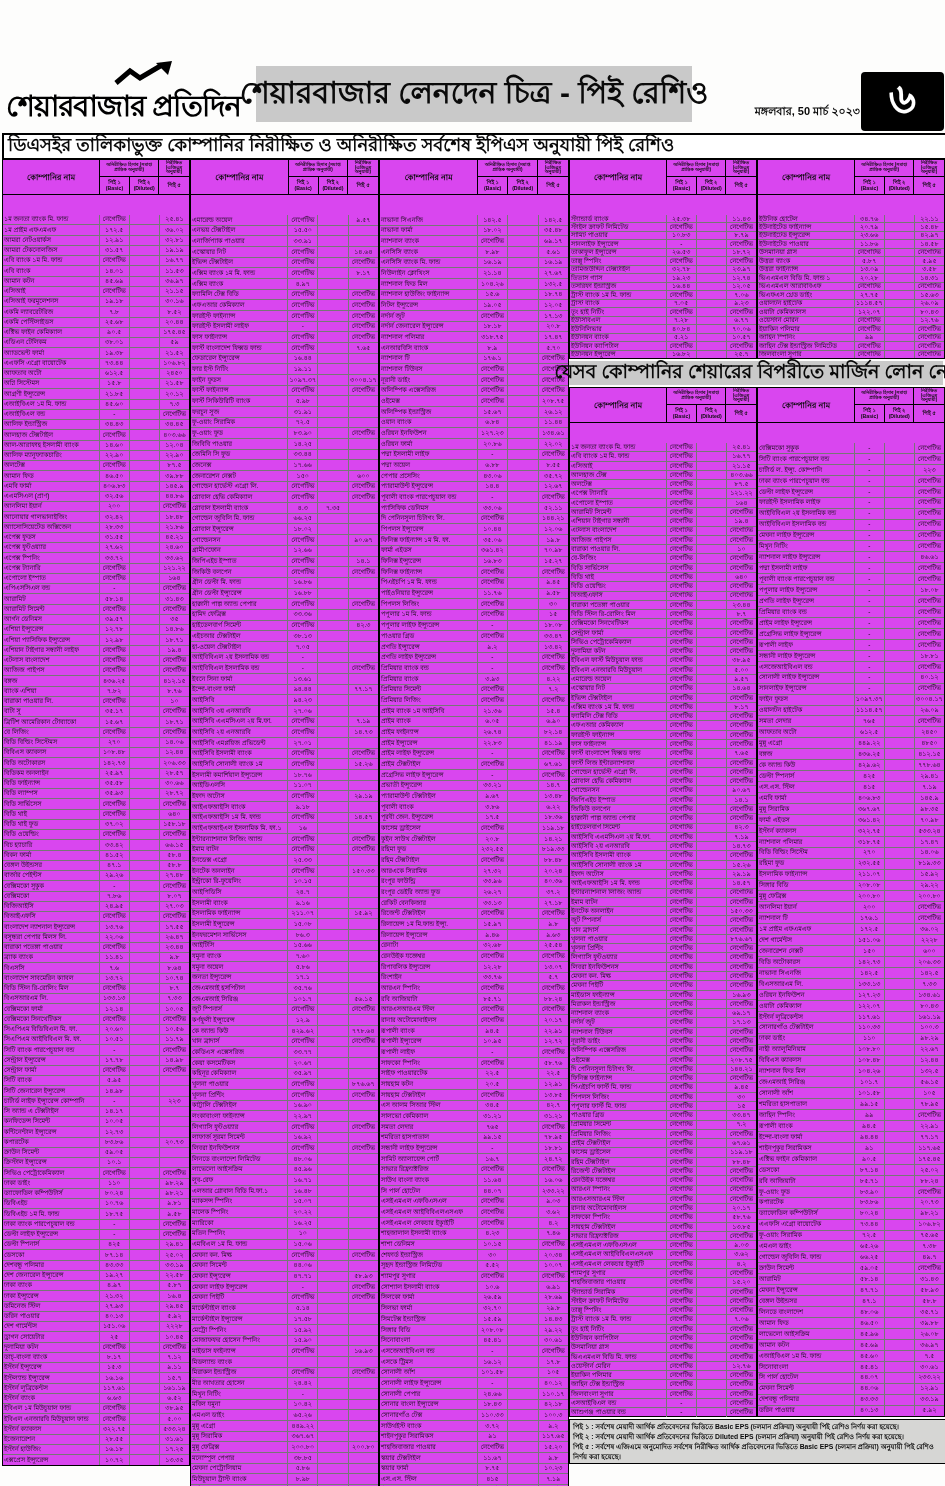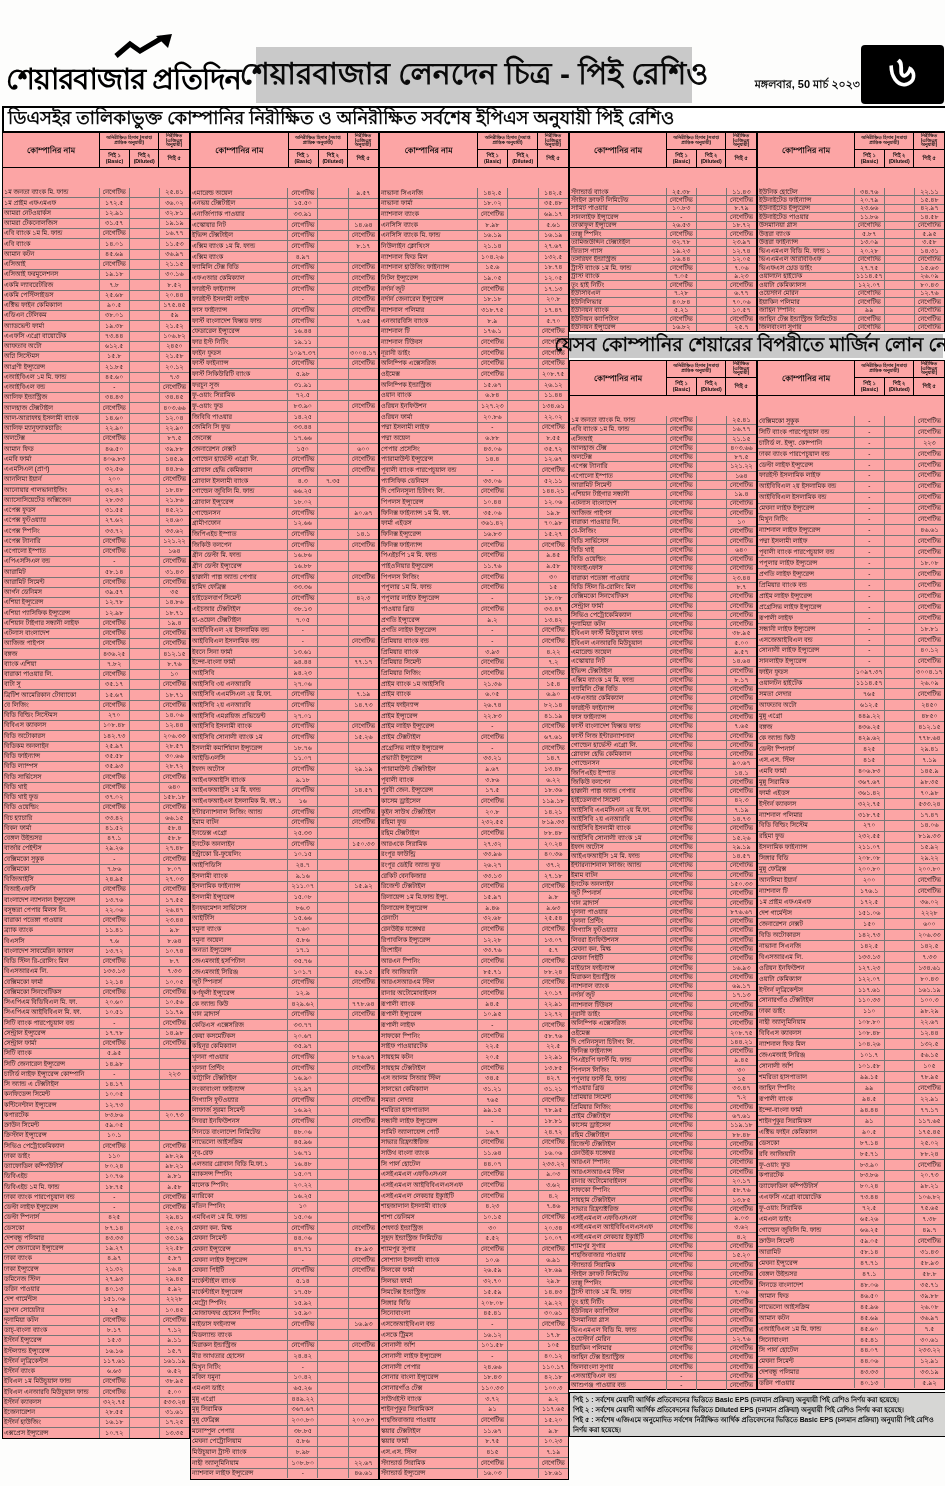--- a/index.html
+++ b/index.html
@@ -1,26 +1,26 @@
 <!DOCTYPE html>
 <html><head>
 <meta charset="utf-8">
 <style>
   html,body{margin:0;padding:0;}
   body{width:945px;height:1486px;position:relative;background:#fdfdfc;font-family:"Liberation Sans","DejaVu Sans",sans-serif;color:#0a0a0a;overflow:hidden;}
-  .abs{position:absolute;}
+  .abs{position:absolute;margin-top:27px;}
   
   #logo{left:6px;top:56px;width:250px;height:48px;font-weight:bold;font-size:29px;letter-spacing:-1px;white-space:nowrap;color:#000;}
   #logo .arrow{position:absolute;left:108px;top:-22px;}
-  #title-band{left:256px;top:47px;width:436px;height:56px;background:#c9c9c9;display:flex;align-items:center;justify-content:center;font-weight:bold;font-size:30px;white-space:nowrap;}
+  #title-band{left:256px;top:39px;width:436px;height:56px;background:#c9c9c9;display:flex;align-items:center;justify-content:center;font-weight:bold;font-size:30px;white-space:nowrap;}
   #date{left:710px;top:76px;width:150px;font-size:11px;font-weight:bold;text-align:right;}
   #page-no{left:861px;top:45px;width:83px;height:59px;background:#000;color:#fff;display:flex;align-items:center;justify-content:center;font-size:42px;font-weight:bold;border-radius:4px;}
   #subtitle{left:2px;top:106px;width:939px;height:23px;border:2px solid #000;display:flex;align-items:center;justify-content:flex-start;padding-left:4px;font-weight:bold;font-size:18px;white-space:nowrap;background:#fff;}
   
-  .tbl{border:1.5px solid #000;background:#fca5a5;display:flex;flex-direction:column;gap:20px;}
+  .tbl{border:1.5px solid #000;background:#d946ef;display:flex;flex-direction:column;gap:20px;}
   .thead{flex:0 0 34px;display:flex;border-bottom:1px solid #000;font-weight:bold;}
   .th-name{width:52%;display:flex;align-items:center;justify-content:center;font-size:8px;border-right:1px solid #000;text-align:center;}
   .th-right{width:48%;display:flex;flex-direction:column;}
   .th-grp{display:flex;flex:0 0 16px;border-bottom:1px solid #000;}
   .th-unaud{width:66%;font-size:4.6px;border-right:1px solid #000;display:flex;align-items:center;justify-content:center;text-align:center;line-height:1.05;}
   .th-aud{width:34%;font-size:4.6px;display:flex;align-items:center;justify-content:center;text-align:center;line-height:1.05;}
   .th-sub{display:flex;flex:1;}
   .th-pe1,.th-pe2{width:33%;font-size:5.2px;border-right:1px solid #000;display:flex;align-items:center;justify-content:center;text-align:center;line-height:1;}
   .th-pe5{width:34%;font-size:5.6px;display:flex;align-items:center;justify-content:center;}
   .rows{flex:1;display:flex;flex-direction:column;}

